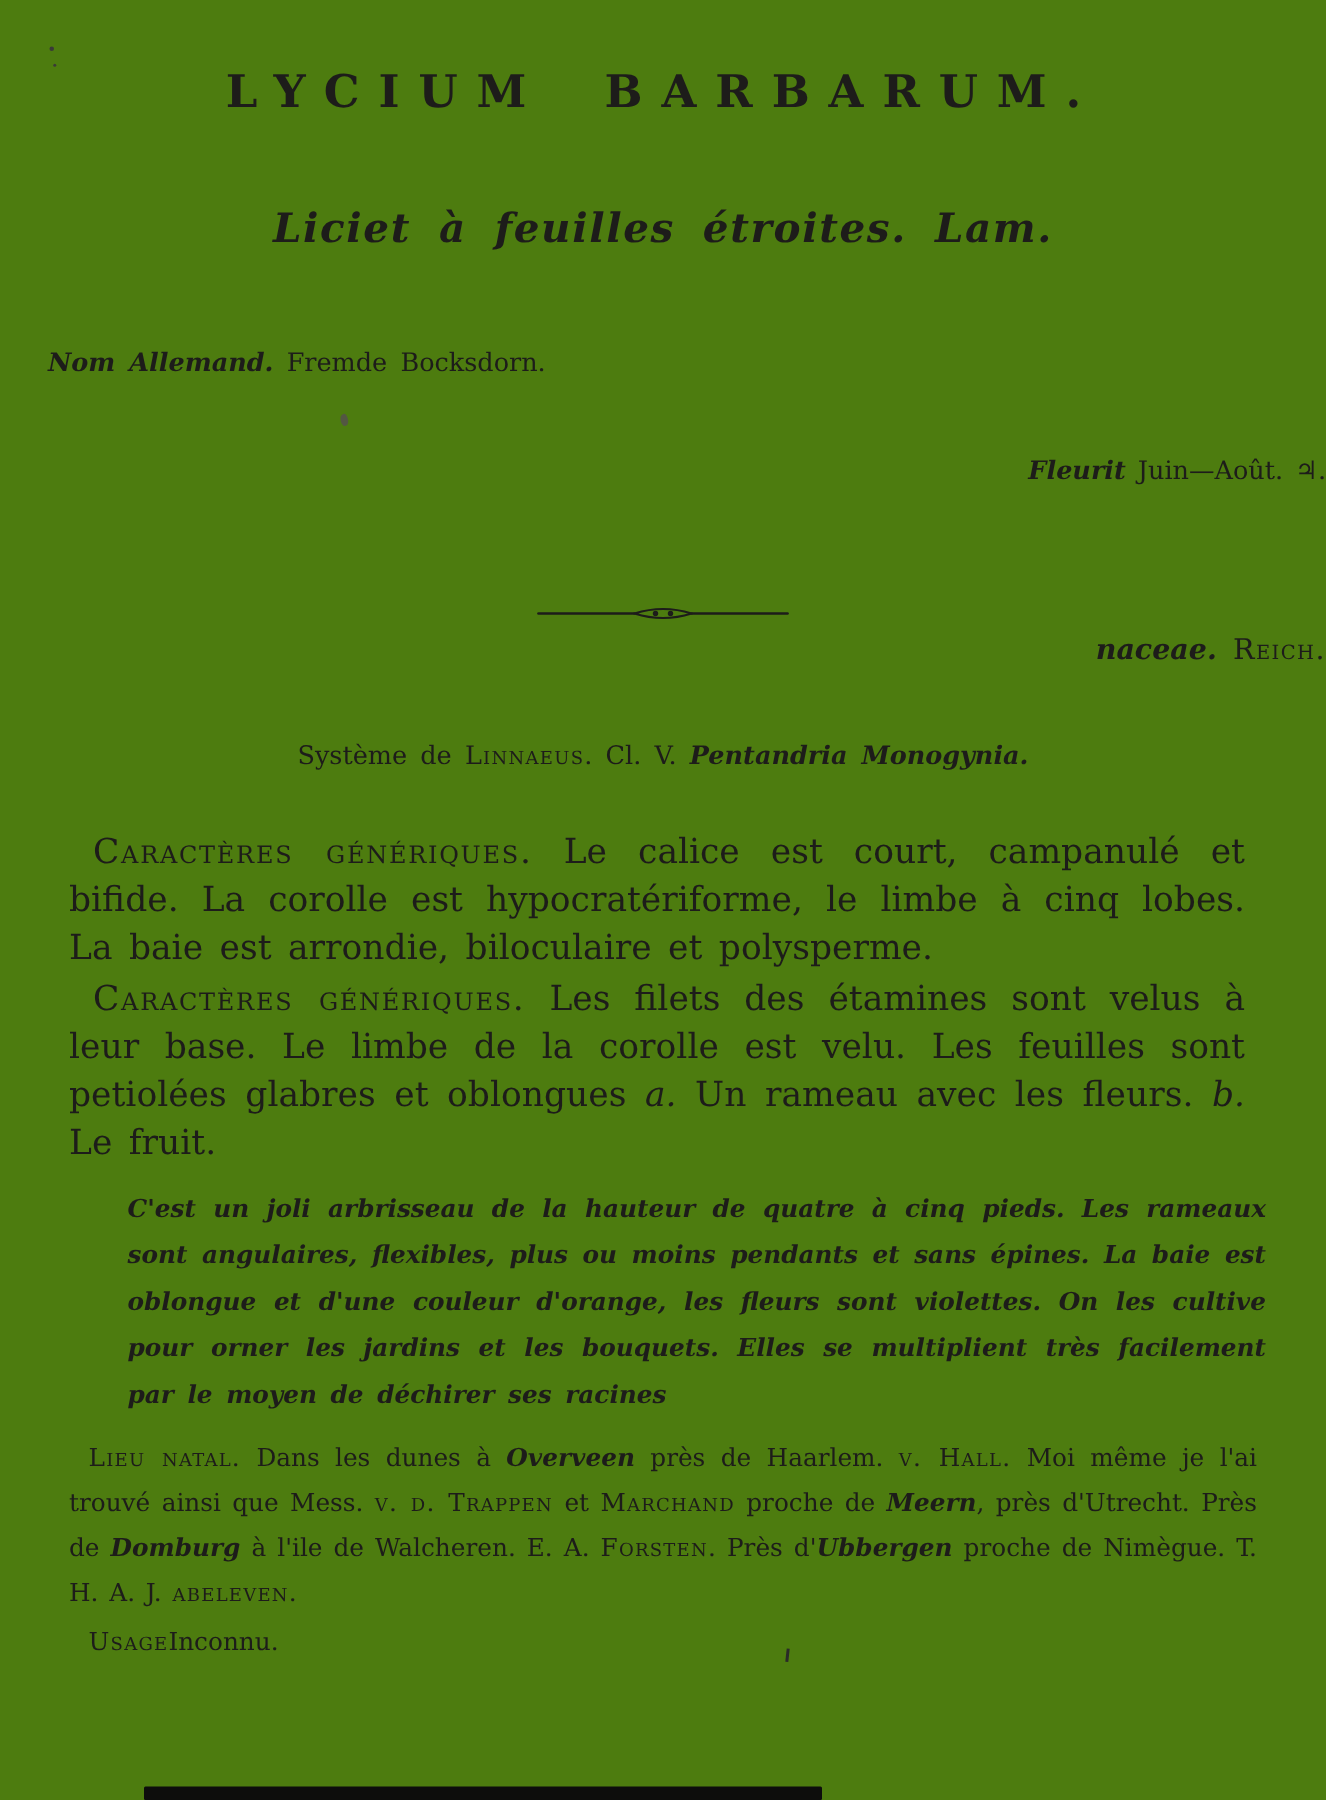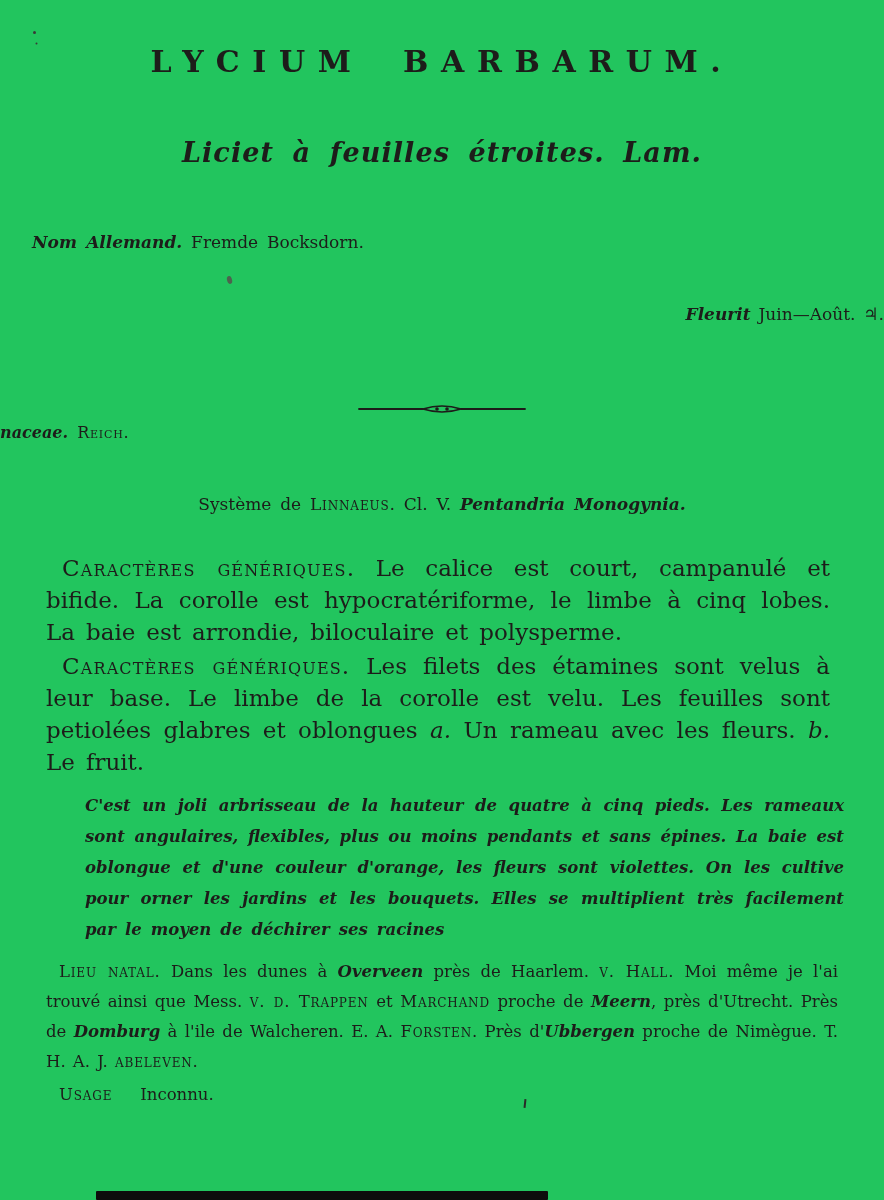--- a/index.html
+++ b/index.html
@@ -1,20 +1,20 @@
 <!DOCTYPE html>
 <html><head>
 <meta charset="utf-8">
 <style>
   html,body{margin:0;padding:0;background:#d8d5cf;}
   .page{
     position:relative;
     width:884px;height:1200px;
     margin:0 auto;
-    background:#22c55e;
+    background:#4d7c0f;
     color:#1d1c1a;
     font-family:"DejaVu Serif", serif;
     overflow:hidden;
     box-sizing:border-box;
   }
   .bi{font-style:italic;font-weight:bold;}
   .it{font-style:italic;}
   .sc{font-variant:small-caps;letter-spacing:0.05em;}
 
   .title{
@@ -51,22 +51,22 @@
   .sysnat{
     margin:78px 42px 0 46px;
     font-size:16px;
     line-height:34px;
     word-spacing:0.34em;
     letter-spacing:0.01em;
     white-space:nowrap;
   }
   .sysnat2{
     margin:0;
-    text-align:left;
-    font-size:16px;
+    text-align:right;
+    font-size:19px;
     line-height:34px;
     word-spacing:0.25em;
   }
   .syslinn{
     margin:44px 0 0 0;
     text-align:center;
     font-size:17px;
     word-spacing:0.2em;
   }
   .para{
@@ -92,21 +92,21 @@
     text-align:justify;
     text-indent:13px;
     word-spacing:0.12em;
   }
   .usage{
     margin:3px 46px 0 46px;
     font-size:16.5px;
     line-height:30px;
     text-indent:13px;
   }
-  .usage .label{margin-right:28px;}
+  .usage .label{}
 
   
   .speck-top{
     position:absolute;left:33px;top:31px;
     width:3px;height:3px;border-radius:50%;
     background:#3a3a38;
     box-shadow:2px 11px 0 -0.5px #3a3a38;
   }
   .speck-mid{
     position:absolute;left:227px;top:276px;

